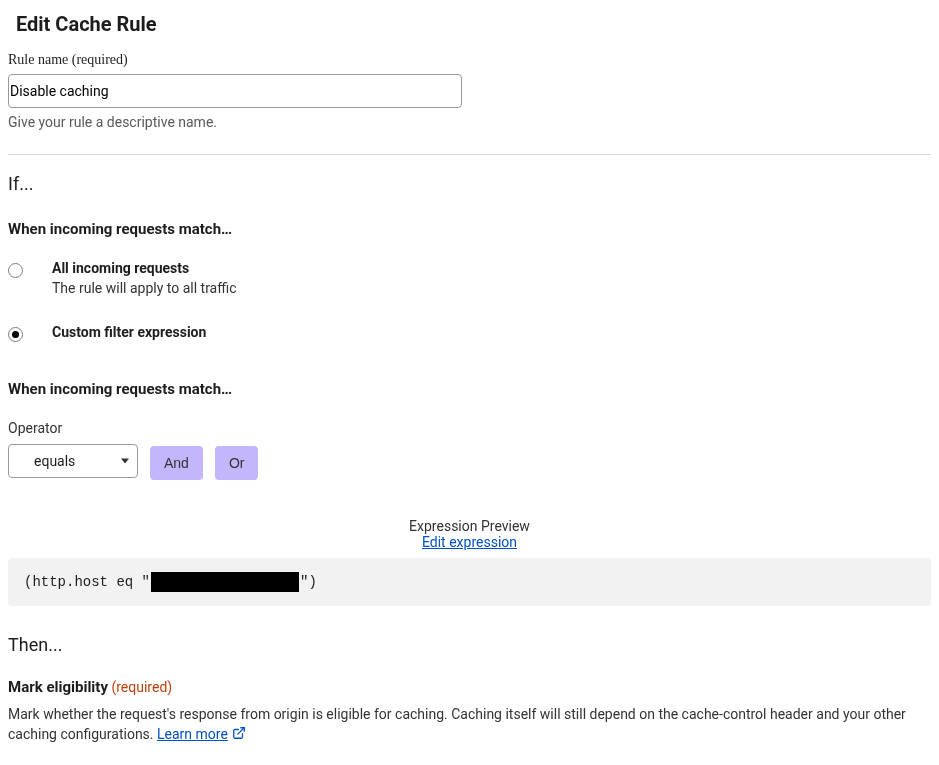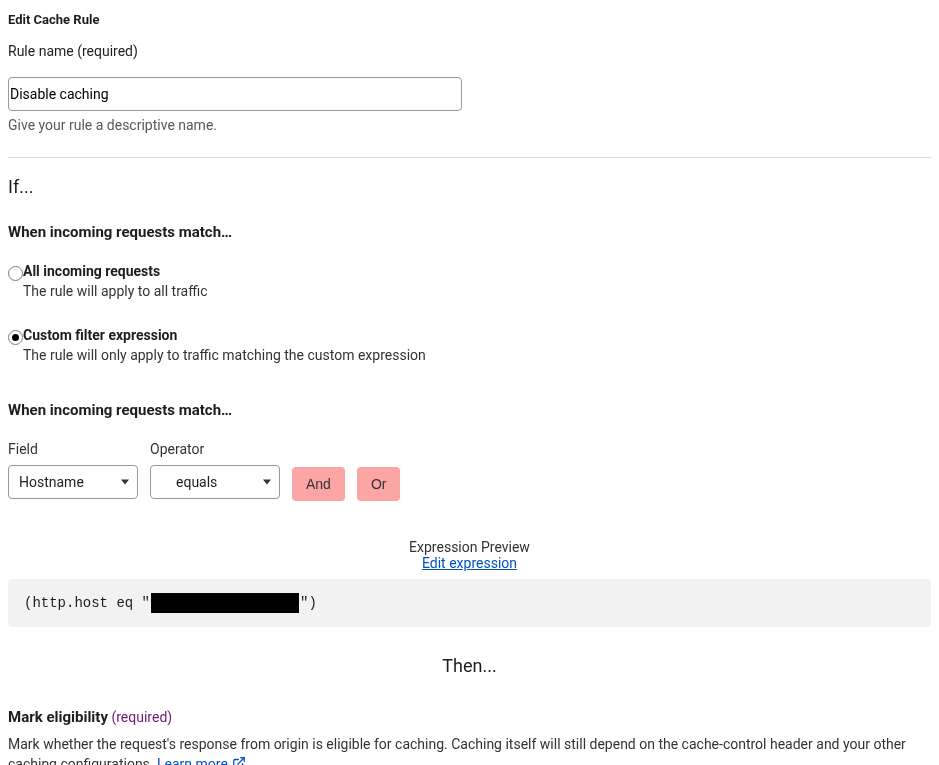--- a/index.html
+++ b/index.html
@@ -5,36 +5,36 @@
     * { box-sizing: border-box; }
     body {
       font-family: -apple-system, BlinkMacSystemFont, "Segoe UI", Roboto, Helvetica, Arial, sans-serif;
       margin: 0;
       padding: 8px;
       color: #1d1d1d;
       font-size: 14px;
       background: #fff;
       width: 939px;
     }
-    h1 { font-size: 13px; font-weight: 700; margin: 4px 0 16px 0; }
-    .lbl { font-size: 14px; margin-bottom: 18px; }
+    h1 { font-size: 20px; font-weight: 700; margin: 4px 0 16px 8px; }
+    .lbl { font-size: 14px; margin-bottom: 6px; font-family: Liberation Serif, serif; }
     .text-input {
       width: 454px;
       height: 34px;
       border: 1px solid #9a9a9a;
       border-radius: 4px;
       padding: 6px 1px;
       font-size: 14px;
       font-family: inherit;
     }
     .hint { color: #595959; margin-top: 6px; }
     hr { border: none; border-top: 1px solid #d9d9d9; margin: 24px 0 18px 0; }
     h2 { font-size: 18px; font-weight: 400; margin: 0 0 26px 0; }
     h3 { font-size: 15px; font-weight: 700; margin: 0 0 22px 0; }
-    .radio-row { display: flex; gap: 0; margin-bottom: 28px; }
+    .radio-row { display: flex; gap: 29px; margin-bottom: 28px; }
     .radio-outer {
       width: 15px; height: 15px; border: 1px solid #7d7d7d; border-radius: 50%;
       display: inline-flex; align-items: center; justify-content: center; margin-top: 3px; flex-shrink: 0;
     }
     .radio-outer.selected::after {
       content: ''; width: 7px; height: 7px; background: #000; border-radius: 50%;
     }
     .radio-lbl { font-weight: 700; font-size: 14px; }
     .radio-desc { font-weight: 400; color: #333; margin-top: 4px; font-size: 14px; }
     .radio-body { display: flex; flex-direction: column; }
@@ -54,37 +54,37 @@
     .sel-field { width: 130px; }
     .sel-op { width: 130px; padding-left: 25px; }
     .value-input {
       height: 34px; width: 532px; border: 1px solid #9a9a9a; border-radius: 4px;
       background: #fff; position: relative; padding: 4px;
     }
     .redact { background: #000; width: 100px; height: 23px; border-radius: 1px; margin-left: 3px; margin-top: 1px;}
     .value-hint { color: #595959; margin-top: 6px; font-size: 14px; }
     .btn {
       height: 34px; padding: 0 14px; border: none; border-radius: 4px;
-      background: #fca5a5; color: #333; font-size: 14px; cursor: pointer;
+      background: #c4b5fd; color: #333; font-size: 14px; cursor: pointer;
       display: flex; align-items: center;
     }
     .btn-col { margin-top: 26px; }
     .preview-header { display: flex; justify-content: space-between; align-items: center; margin-top: 38px; margin-bottom: 8px; flex-direction: column; }
     .preview-label { color: #333; font-size: 14px; }
     .edit-link { color: #0051c3; text-decoration: underline; font-size: 14px; }
     .code-box {
       background: #f2f2f2; border-radius: 4px; padding: 14px 16px;
       font-family: "SFMono-Regular", Consolas, "Liberation Mono", Menlo, monospace;
       font-size: 14px; display: flex; align-items: center;
     }
     .code-redact { display: inline-block; background: #000; width: 148px; height: 20px; vertical-align: middle; margin: 0 1px;}
-    h2.then { margin-top: 28px; margin-bottom: 32px; text-align: center; }
+    h2.then { margin-top: 28px; margin-bottom: 23px; }
     .ce-header { margin-bottom: 8px; }
     .ce-title { font-weight: 700; font-size: 15px; }
-    .required { color: #701a75; font-weight: 400; font-size: 14px; }
+    .required { color: #c2410c; font-weight: 400; font-size: 14px; }
     .ce-desc { color: #333; margin-bottom: 10px; line-height: 1.45; }
     .link { color: #0051c3; }
     .ext-icon { display: inline-block; vertical-align: middle; margin-left: 4px; }
   </style>
 </head>
 <body>
 
 
 
 <h1>Edit Cache Rule</h1>
@@ -104,34 +104,26 @@
   <div class="radio-body">
     <div class="radio-lbl">All incoming requests</div>
     <div class="radio-desc">The rule will apply to all traffic</div>
   </div>
 </div>
 
 <div class="radio-row">
   <span class="radio-outer selected"></span>
   <div class="radio-body">
     <div class="radio-lbl">Custom filter expression</div>
-    <div class="radio-desc">The rule will only apply to traffic matching the custom expression</div>
   </div>
 </div>
 
 <h3 style="margin-top: 38px;">When incoming requests match…</h3>
 
 <div class="exp-row">
-  <div class="col">
-    <div class="col-label">Field</div>
-    <div class="sel sel-field">
-      <span>Hostname</span>
-      <span class="caret"></span>
-    </div>
-  </div>
   <div class="col">
     <div class="col-label">Operator</div>
     <div class="sel sel-op">
       <span>equals</span>
       <span class="caret"></span>
     </div>
   </div>
   <div class="btn-col">
     <button class="btn">And</button>
   </div>

